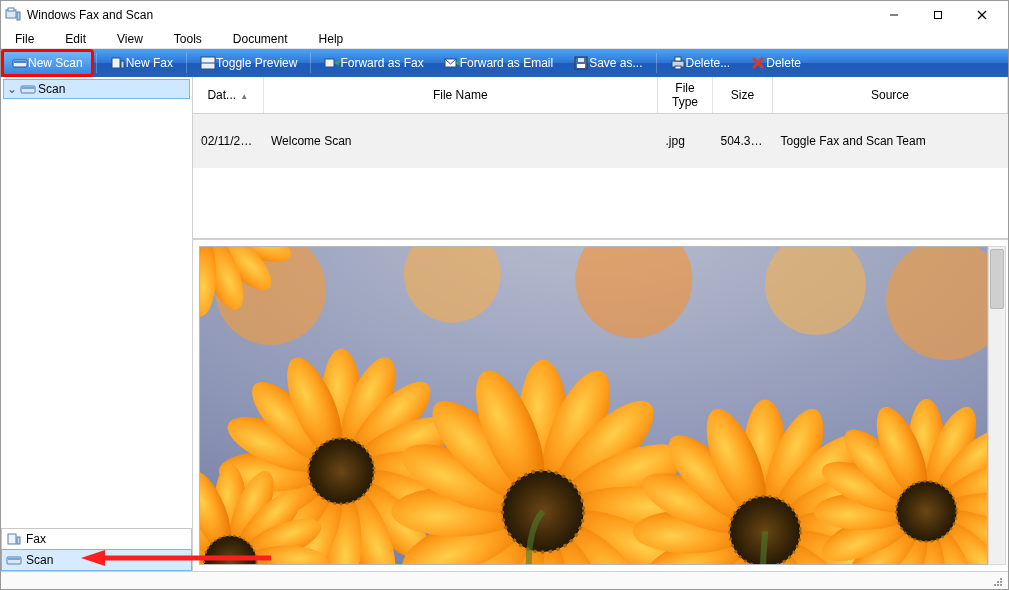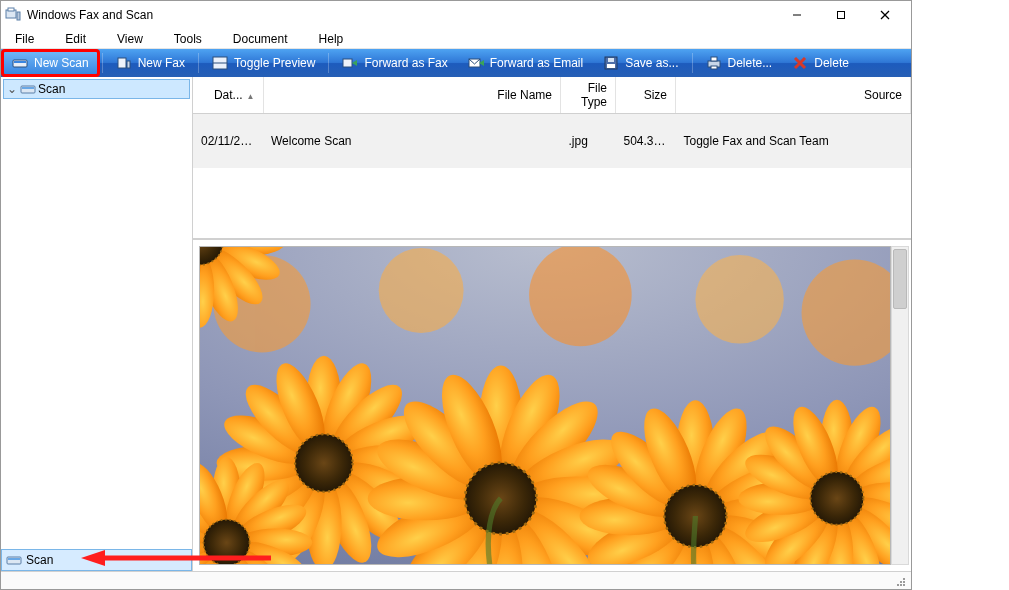--- a/index.html
+++ b/index.html
@@ -1,37 +1,37 @@
 <!DOCTYPE html>
 <html><head>
 <meta charset="utf-8">
 <style>
   * { box-sizing: border-box; }
   html, body { margin: 0; padding: 0; font-family: "Segoe UI", Tahoma, sans-serif; font-size: 12px; color: #000; }
   .window {
-    width: 912px; height: 590px; border: 1px solid #999; background: #fff;
+    width: 1009px; height: 590px; border: 1px solid #999; background: #fff;
     display: flex; flex-direction: column; position: relative; overflow: hidden;
   }
   
   .titlebar { height: 28px; display: flex; align-items: center; padding: 0 4px; background: #fff; }
   .titlebar .app-icon { width: 16px; height: 16px; margin-right: 6px; }
   .titlebar .title { flex: 0 0 auto; font-size: 12px; }
   .titlebar .spacer { flex: 1; }
   .winbtn { width: 44px; height: 28px; display: flex; align-items: center; justify-content: center; }
   
   .menubar { height: 20px; display: flex; align-items: center; gap: 15px; padding: 0 6px; background: #fff; border-bottom: 1px solid #e5e5e5; }
   .menubar .menu-item { padding: 2px 8px; font-size: 12px; cursor: default; }
   
   .toolbar {
     height: 28px; display: flex; align-items: center;
     background: linear-gradient(to bottom, #4ea3f2 0%, #2f77d6 48%, #1d5bbd 52%, #265fb5 100%);
     padding: 0 2px; gap: 2px;
   }
   .tool-btn {
-    display: flex; align-items: center; gap: 6px; height: 24px; padding: 0 8px;
+    display: flex; align-items: center; gap: 0; height: 24px; padding: 0 8px;
     color: #fff; font-size: 12px; cursor: default; border: 1px solid transparent; border-radius: 2px;
   }
   .tool-btn.highlight {
     outline: 3px solid #ff0000; outline-offset: -1px;
     background: linear-gradient(to bottom,#6fb6f7,#3a86e0);
   }
   .tool-sep { width: 1px; height: 20px; background: rgba(255,255,255,0.25); margin: 0 2px; }
   .tool-icon { width: 16px; height: 16px; flex: 0 0 16px; }
   
   .body { flex: 1; display: flex; min-height: 0; }
@@ -46,21 +46,21 @@
   .side-bottom .srow {
     display: flex; align-items: center; gap: 4px; height: 22px; padding: 0 4px;
     border: 1px solid #c8c8c8; margin: -1px 0 0 0; background: #fff;
   }
   .side-bottom .srow.selected { background: #d6ebff; border-color: #7ab6e8; }
   .content { flex: 1; display: flex; flex-direction: column; min-width: 0; }
   
   .list { border-bottom: 1px solid #d0d0d0; }
   .list table { width: 100%; border-collapse: collapse; table-layout: fixed; }
   .list th {
-    text-align: right; font-weight: normal; font-size: 12px; padding: 4px 8px;
+    text-align: center; font-weight: normal; font-size: 12px; padding: 4px 8px;
     border-right: 1px solid #e3e3e3; border-bottom: 1px solid #d0d0d0; background: #fff; height: 22px;
   }
   .list td { padding: 20px 8px; font-size: 12px; height: 22px; overflow: hidden; white-space: nowrap; text-overflow: ellipsis; }
   .list tr.row-sel td { background: #f1f1f1; }
   .list th .sort { font-size: 8px; color: #777; margin-left: 4px; }
   .list-filler { height: 70px; }
   
   .preview-wrap { flex: 1; display: flex; min-height: 0; border-top: 1px solid #d0d0d0; }
   .preview { flex: 1; margin: 6px 0 6px 6px; border: 1px solid #b7b7b7; overflow: hidden; position: relative; background: #9aa0bf; }
   .preview svg { width: 100%; height: 100%; display: block; }
@@ -187,20 +187,27 @@
         <div class="tree-row selected">
           <span class="tw">⌄</span>
           <span class="tree-icon"><svg viewBox="0 0 16 14">
                 <rect x="1" y="4" width="14" height="7" rx="1" fill="#dce7f3" stroke="#5a7fa8"></rect>
                 <rect x="2" y="5" width="12" height="2" fill="#6aa8e6"></rect>
               </svg></span>
           <span>Scan</span>
         </div>
       </div>
       <div class="side-bottom">
+        <div class="srow">
+          <span class="tree-icon"><svg viewBox="0 0 16 14">
+                <rect x="2" y="2" width="8" height="10" fill="#eef3fa" stroke="#5a7fa8"></rect>
+                <rect x="11" y="5" width="3" height="7" fill="#c7d6e8" stroke="#5a7fa8"></rect>
+              </svg></span>
+          <span>Fax</span>
+        </div>
         <div class="srow selected">
           <span class="tree-icon"><svg viewBox="0 0 16 14">
                 <rect x="1" y="4" width="14" height="7" rx="1" fill="#dce7f3" stroke="#5a7fa8"></rect>
                 <rect x="2" y="5" width="12" height="2" fill="#6aa8e6"></rect>
               </svg></span>
           <span>Scan</span>
         </div>
       </div>
     </div>
 

